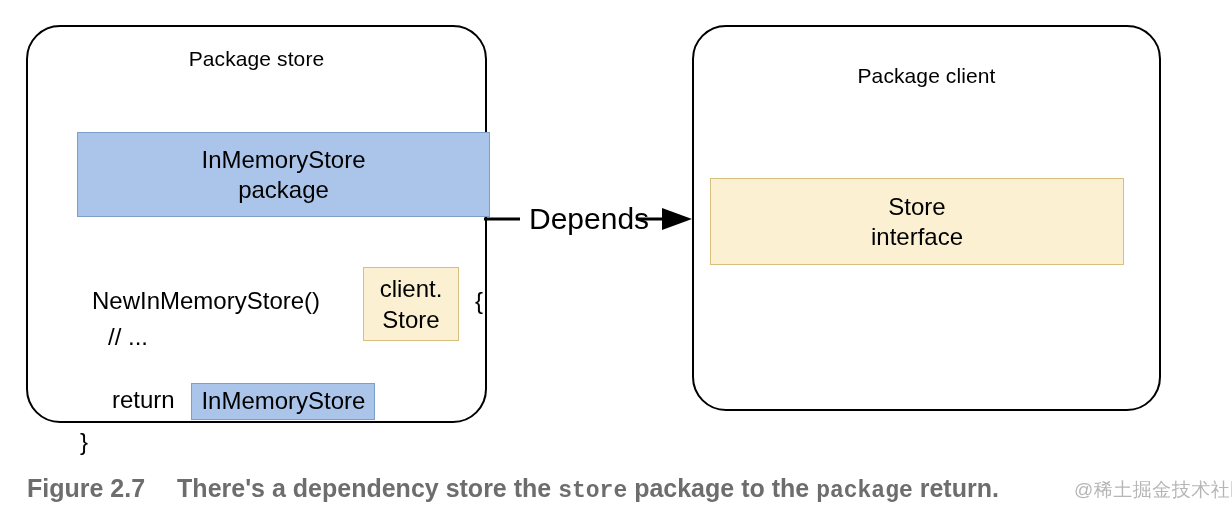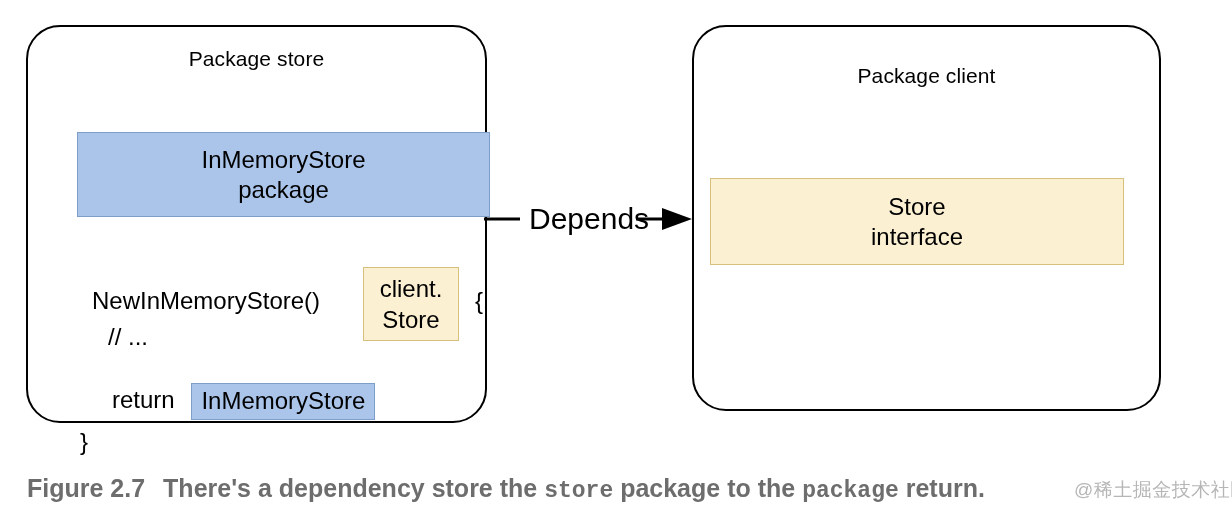--- a/index.html
+++ b/index.html
@@ -149,21 +149,21 @@
     position: absolute;
     left: 27px;
     top: 472px;
     width: 1190px;
     font-size: 25px;
     line-height: 32px;
     font-weight: bold;
     color: #6d6d6d;
     white-space: nowrap;
   }
-  #figure-caption .caption-label { margin-right: 18px; }
+  #figure-caption .caption-label { margin-right: 32px; }
   #figure-caption .caption-mono {
     font-family: "Liberation Mono", monospace;
     font-weight: bold;
     font-size: 23px;
   }
 
   
   #watermark {
     position: absolute;
     left: 1074px;

